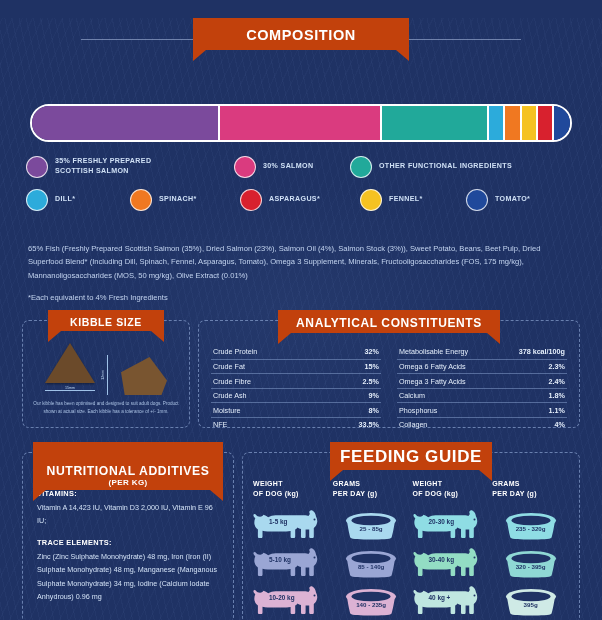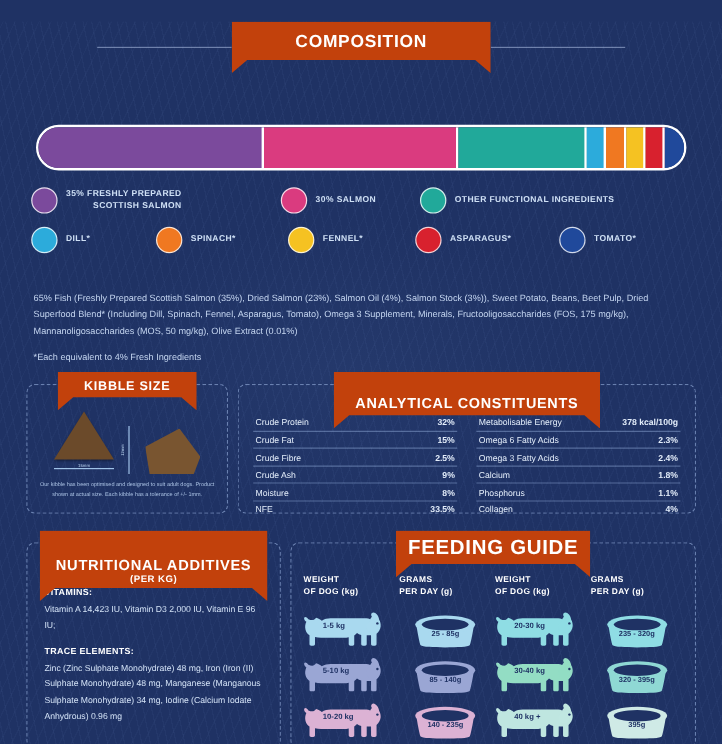--- a/index.html
+++ b/index.html
@@ -98,21 +98,21 @@
     position:absolute; left:50%; top:0; transform: translateX(-50%);
     font-size: 3.6px; color:#bcd6f2; background:#1f3264; padding:0 2px;
   }
   .kibble-caption {
     color: #a9c0e2; font-size: 4.6px; line-height: 1.65; text-align: center;
     padding: 5px 9px 0;
   }
 
   
   #analytical-panel { left: 198px; top: 302px; width: 382px; height: 108px; }
-  #analytical-panel .ribbon { width: 222px; font-size: 12px; padding: 19px 0 14px; }
+  #analytical-panel .ribbon { width: 222px; font-size: 12px; padding: 6px 0 14px; }
   .ac-cols { display: flex; gap: 16px; padding: 24px 12px 0; }
   .ac-col { flex: 1; }
   .ac-row {
     display: flex; justify-content: space-between; align-items: baseline;
     border-bottom: 1px solid rgba(150,178,222,.45);
     padding: 2.4px 2px 2.2px; color: #e4eefb; font-size: 7.2px;
   }
   .ac-row:last-child { border-bottom: none; align-items: center; }
   .ac-val { font-weight: bold; }
 
@@ -166,21 +166,21 @@
       <div class="seg" style="background: rgb(33, 169, 154); width: 20%;"></div>
       <div class="seg" style="background: rgb(44, 171, 219); width: 3%;"></div>
       <div class="seg" style="background: rgb(240, 120, 33); width: 3%;"></div>
       <div class="seg" style="background: rgb(245, 194, 34); width: 3%;"></div>
       <div class="seg" style="background: rgb(216, 33, 46); width: 3%;"></div>
       <div class="seg" style="background: rgb(32, 73, 155); width: 3%;"></div>
     </div>
 
   <div class="legend">
     <div class="legend-row" id="legend-row-1">
-        <div class="legend-item" style="width: 208px; text-align: right;">
+        <div class="legend-item" style="width: 208px;">
           <div class="dot" style="background: rgb(123, 74, 156);"></div>
           <div class="legend-label">35% FRESHLY PREPARED
 SCOTTISH SALMON</div>
         </div>
         <div class="legend-item" style="width: 116px;">
           <div class="dot" style="background: rgb(218, 59, 127);"></div>
           <div class="legend-label">30% SALMON</div>
         </div>
         <div class="legend-item" style="width: auto;">
           <div class="dot" style="background: rgb(33, 169, 154);"></div>
@@ -189,27 +189,27 @@
       </div>
     <div class="legend-row" id="legend-row-2">
         <div class="legend-item" style="width: 104px;">
           <div class="dot" style="background: rgb(44, 171, 219);"></div>
           <div class="legend-label">DILL*</div>
         </div>
         <div class="legend-item" style="width: 110px;">
           <div class="dot" style="background: rgb(240, 120, 33);"></div>
           <div class="legend-label">SPINACH*</div>
         </div>
+        <div class="legend-item" style="width: 120px;">
+          <div class="dot" style="background: rgb(216, 33, 46);"></div>
+          <div class="legend-label">ASPARAGUS*</div>
+        </div>
         <div class="legend-item" style="width: 106px;">
           <div class="dot" style="background: rgb(245, 194, 34);"></div>
           <div class="legend-label">FENNEL*</div>
-        </div>
-        <div class="legend-item" style="width: 120px;">
-          <div class="dot" style="background: rgb(216, 33, 46);"></div>
-          <div class="legend-label">ASPARAGUS*</div>
         </div>
         <div class="legend-item" style="width: auto;">
           <div class="dot" style="background: rgb(32, 73, 155);"></div>
           <div class="legend-label">TOMATO*</div>
         </div>
       </div>
   </div>
 
   <div class="ingredients">
     <div>65% Fish (Freshly Prepared Scottish Salmon (35%), Dried Salmon (23%), Salmon Oil (4%), Salmon Stock (3%)), Sweet Potato, Beans, Beet Pulp, Dried Superfood Blend* (Including Dill, Spinach, Fennel, Asparagus, Tomato), Omega 3 Supplement, Minerals, Fructooligosaccharides (FOS, 175 mg/kg), Mannanoligosaccharides (MOS, 50 mg/kg), Olive Extract (0.01%)</div>

